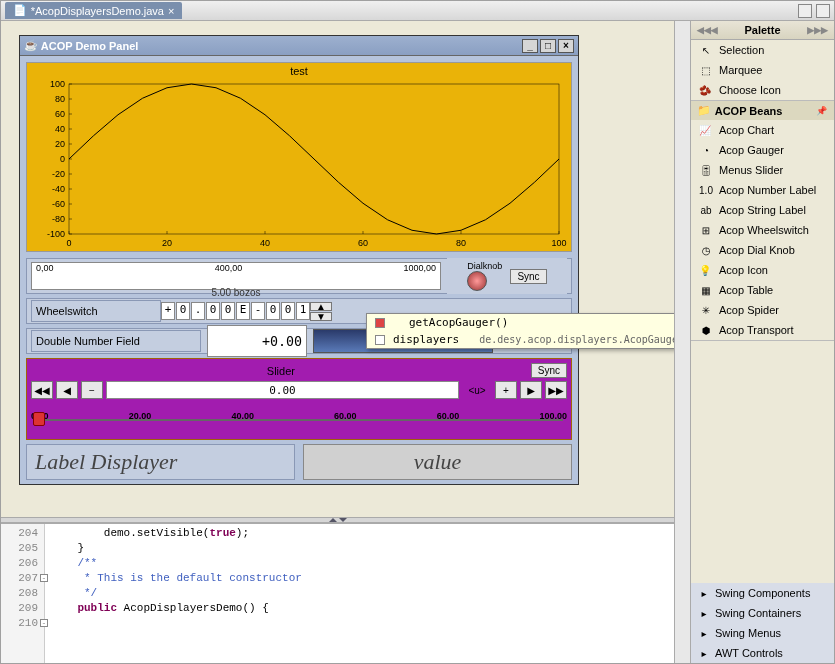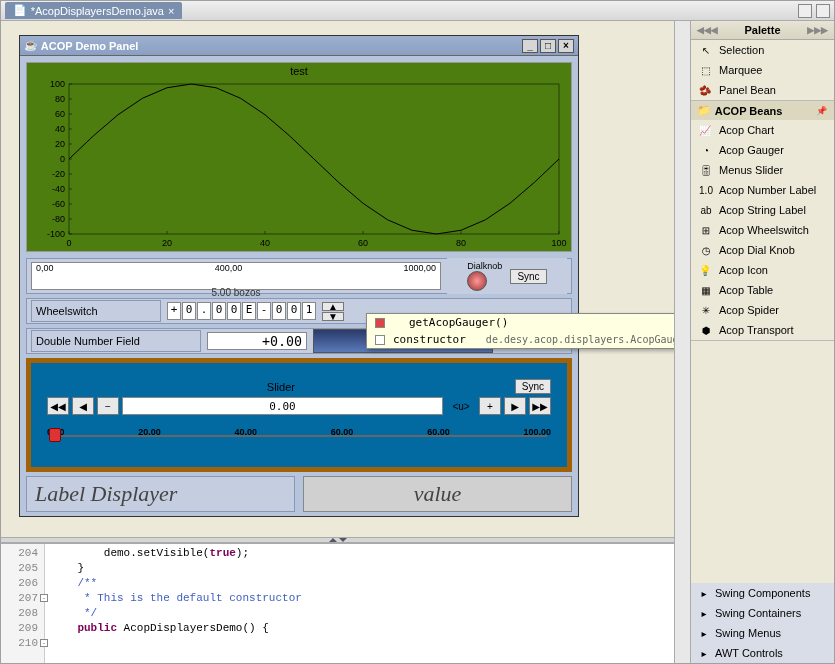--- a/index.html
+++ b/index.html
@@ -10,39 +10,39 @@
 .tab-x { color: #fff; cursor: pointer; }
 .tabbar-right { display: flex; gap: 4px; }
 .tb-icon { width: 14px; height: 14px; border: 1px solid #888; background: #eee; }
 .main-area { display: flex; flex: 1; min-height: 0; }
 .left-col { flex: 1; display: flex; flex-direction: column; min-width: 0; }
 .design-pane { flex: 1; background: #ece9d8; overflow: hidden; position: relative; padding: 10px; }
 .demo-window { position: absolute; left: 18px; top: 14px; width: 560px; background: #b6c4dc; border: 1px solid #333; }
 .demo-titlebar { background: linear-gradient(#9db0cf,#8a9fc2); height: 20px; display: flex; align-items: center; padding: 0 4px; color: #fff; font-weight: bold; font-size: 11px; border-bottom: 1px solid #666; }
 .demo-titlebar .t-icons { margin-left: auto; display: flex; gap: 2px; }
 .wbtn { width: 16px; height: 14px; background: #d6d6d6; border: 1px solid #555; display: flex; align-items: center; justify-content: center; font-size: 10px; color:#000; }
-.chart-box { background: #4d7c0f; margin: 6px; border: 1px solid #999; height: 190px; position: relative; }
+.chart-box { background: #eab308; margin: 6px; border: 1px solid #999; height: 190px; position: relative; }
 .chart-title { text-align: center; font-size: 11px; padding: 2px; }
 .chart-svg { width: 100%; height: 170px; }
 .row-group { margin: 4px 6px; background: #c4cee0; border: 1px solid #8a98b5; padding: 4px; position: relative; }
 .ruler-row { height: 36px; display: flex; align-items: center; gap: 6px; }
 .ruler { flex: 1; height: 28px; background: #fff; border: 1px solid #888; position: relative; font-size: 9px; }
 .ruler-lbls { display: flex; justify-content: space-between; padding: 0 4px; }
 .ruler-bottom { text-align: center; font-size: 10px; color: #333; margin-top: 14px;}
 .dialknob { width: 120px; height: 36px; background: #c4cee0; display:flex; align-items:center; justify-content:center; gap:8px; font-size:9px; }
 .knob-img { width: 20px; height: 20px; border-radius: 50%; background: radial-gradient(#f99,#933); border: 1px solid #555;}
 .syncbtn { background: #e8e8e8; border: 1px solid #777; padding: 1px 6px; font-size: 10px; }
-.ws-row { display: flex; align-items: center; gap: 6px; height: 26px; }
+.ws-row { display: flex; align-items: center; gap: 0; height: 26px; }
 .ws-label { width: 130px; background: #c4cee0; padding: 4px; border: 1px solid #8a98b5; }
 .ws-boxes { display: flex; gap: 1px; }
 .ws-cell { width: 14px; height: 18px; background: #fff; border: 1px solid #888; text-align: center; font-family: monospace; font-size: 11px; }
 .ws-img { width: 180px; height: 24px; background: linear-gradient(#2a3a6a,#5a7ab8); border: 1px solid #555;}
 .dnf-row { display: flex; align-items: center; gap: 6px; height: 26px; }
-.dnf-input { width: 100px; height: 18px; text-align: right; padding: 0 4px; border: 1px solid #888; background:#fff; font-family: monospace;}
-.slider-panel { margin: 4px 6px; background: #0369a1; border: 5px solid #a16207; padding: 16px; }
+.dnf-input { width: 100px; height: 32px; text-align: right; padding: 0 4px; border: 1px solid #888; background:#fff; font-family: monospace;}
+.slider-panel { margin: 4px 6px; background: #a21caf; border: 1px solid #a16207; padding: 4px; }
 .slider-header { display: flex; justify-content: space-between; align-items: center; font-size: 11px; }
 .slider-ctrls { display: flex; gap: 3px; align-items: center; margin-top: 3px; }
 .sbtn { width: 22px; height: 18px; background: #e8e8e8; border: 1px solid #777; display: flex; align-items: center; justify-content: center; font-size: 10px; }
 .slider-val { flex: 1; height: 18px; background: #fff; border: 1px solid #888; text-align: center; font-family: monospace; line-height: 18px;}
 .slider-u { width: 30px; text-align: center; font-size: 10px;}
 .slider-track { margin-top: 6px; position: relative; height: 24px; }
 .track-line { height: 2px; background: #666; position: absolute; top: 8px; left: 4px; right: 4px;}
 .thumb { position: absolute; left: 2px; top: 1px; width: 12px; height: 14px; background: #d33; border-radius: 2px; border:1px solid #800;}
 .track-labels { display: flex; justify-content: space-between; font-size: 9px; font-weight: bold; margin-top: 12px;}
 .label-disp { margin: 4px 6px; display: flex; gap: 8px; }
@@ -52,21 +52,21 @@
 .ac-row { padding: 2px 8px; display: flex; gap: 8px; align-items: center; }
 .ac-ico { width: 10px; height: 10px; border: 1px solid #888; }
 .ac-ico.m { background: #d44; }
 .ac-ico.f { background: #fff; }
 .ac-row.sel { background: #ffffe1; gap: 24px; }
 .ac-qual { color: #666; font-size: 10px; margin-left: 12px;}
 .splitter-h { height: 6px; background: #d6d6d6; border-top: 1px solid #aaa; border-bottom: 1px solid #aaa; display:flex; align-items:center; justify-content:center; gap:2px;}
 .splitter-h span { width:0; height:0; border-left:4px solid transparent; border-right:4px solid transparent;}
 .splitter-h .up { border-bottom:4px solid #556;}
 .splitter-h .down { border-top:4px solid #556;}
-.code-pane { height: 120px; background: #fff; border-top: 1px solid #aaa; display: flex; font-family: "Courier New", monospace; font-size: 11px; overflow: hidden;}
+.code-pane { height: 140px; background: #fff; border-top: 1px solid #aaa; display: flex; font-family: "Courier New", monospace; font-size: 11px; overflow: hidden;}
 .gutter { width: 44px; background: #f4f4f4; border-right: 1px solid #ccc; text-align: right; padding: 2px 6px 2px 2px; color: #888; line-height: 15px; position:relative;}
 .gline { height: 15px; position: relative;}
 .fold { position: absolute; right: -10px; top: 3px; width: 8px; height: 8px; border: 1px solid #888; background: #fff; font-size: 8px; line-height: 6px; text-align: center;}
 .editor { flex: 1; padding: 2px 6px; line-height: 15px; white-space: pre;}
 .kw { color: #7f0055; font-weight: bold;}
 .cmt { color: #3f5fbf;}
 .right-col { width: 144px; background: #ece9d8; border-left: 1px solid #aaa; display: flex; flex-direction: column;}
 .palette-hdr { background: linear-gradient(#e8e4d6,#d8d4c0); padding: 3px 6px; font-weight: bold; font-size: 11px; border-bottom: 1px solid #aaa; display:flex; align-items:center; justify-content:space-between;}
 .palette-hdr .arr { color:#888; font-size:9px;}
 .p-group { border-bottom: 1px solid #bbb;}
@@ -234,21 +234,21 @@
           </div>
         </div>
 
         <div class="autocomplete" id="ac-popup">
             <div class="ac-row sel">
               <span class="ac-ico m"></span>
               <span>getAcopGauger()</span>
             </div>
             <div class="ac-row">
               <span class="ac-ico f"></span>
-              <span>constructor</span>
+              <span>displayers</span>
               <span class="ac-qual">de.desy.acop.displayers.AcopGauger</span>
             </div>
           </div>
       </div>
 
       <div class="splitter-h">
         <span class="up"></span>
           <span class="down"></span>
       </div>
 
@@ -278,21 +278,21 @@
           <div class="p-item">
             <span class="p-ico">↖</span>
             <span>Selection</span>
           </div>
           <div class="p-item">
             <span class="p-ico">⬚</span>
             <span>Marquee</span>
           </div>
           <div class="p-item">
             <span class="p-ico">🫘</span>
-            <span>Panel Bean</span>
+            <span>Choose Icon</span>
           </div>
         </div>
       <div class="p-title folder">
         <span class="folder-ico">📁</span>
         <span>ACOP Beans</span>
         <span class="pin" style="margin-left:auto">📌</span>
       </div>
       <div class="p-group" id="p-beans">
           <div class="p-item">
             <span class="p-ico">📈</span>

